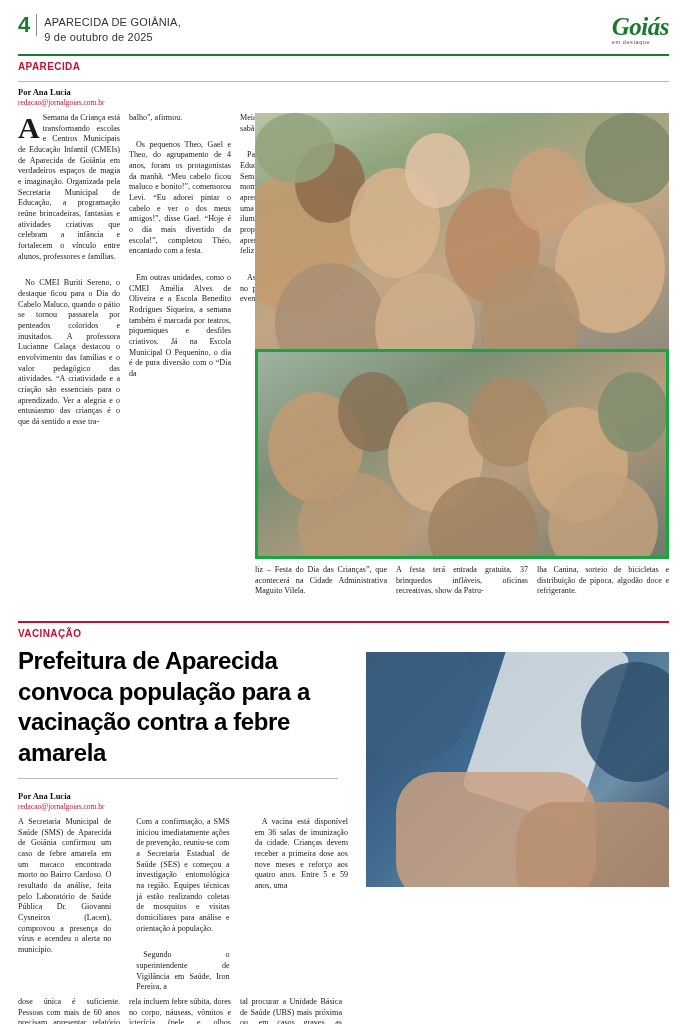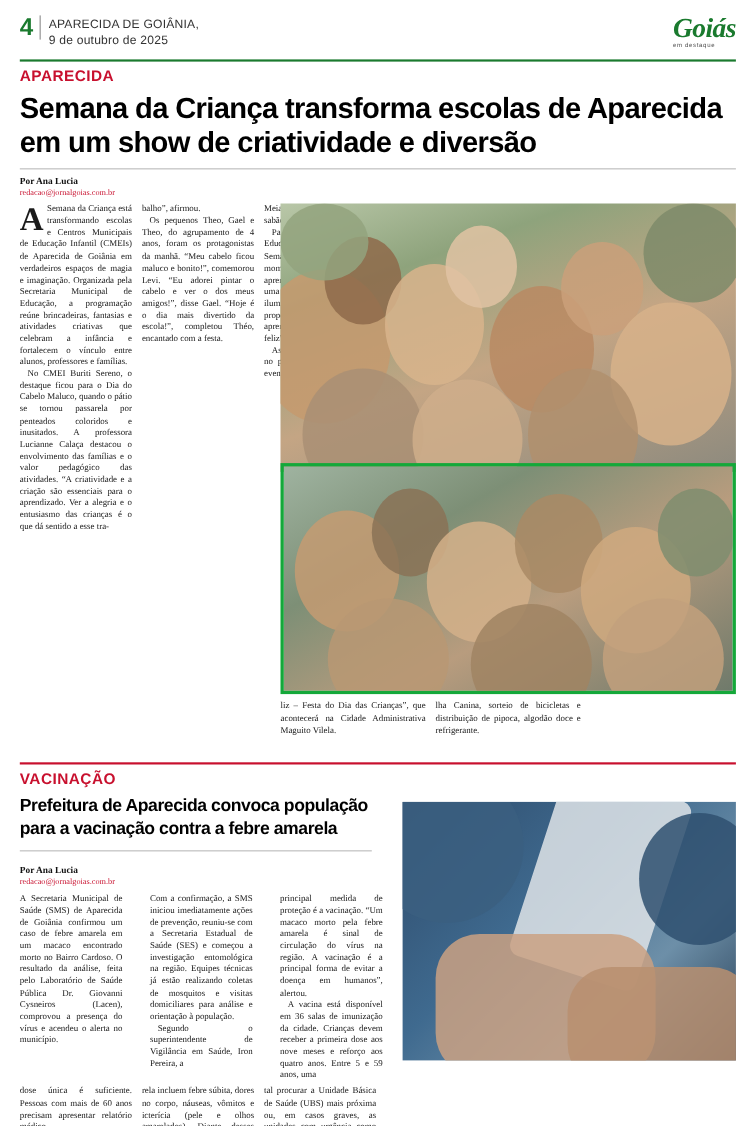--- a/index.html
+++ b/index.html
@@ -72,21 +72,21 @@
 
   .rule-green {
     height: 2px;
     background: #1a7a2e;
     margin-top: 6px;
   }
 
   .section-tag {
     font-family: "Liberation Sans", sans-serif;
     font-weight: bold;
-    font-size: 14px;
+    font-size: 10px;
     color: #c8102e;
     letter-spacing: .4px;
     margin-top: 5px;
     text-transform: uppercase;
   }
 
   
   .headline {
     font-family: "Liberation Sans", sans-serif;
     font-weight: bold;
@@ -128,21 +128,21 @@
   }
   .col {
     width: 102px;
     font-size: 8.1px;
     line-height: 1.32;
     text-align: justify;
     hyphens: auto;
     color: #1a1a1a;
   }
   .col p { margin: 0 0 0 0; text-indent: 0; }
-  .col p + p { margin-top: 0; font-family: Liberation Serif, serif; }
+  .col p + p { margin-top: 16px; font-family: Liberation Serif, serif; }
   .dropcap::first-letter {
     float: left;
     font-family: "Liberation Serif", serif;
     font-weight: bold;
     font-size: 30px;
     line-height: 0.78;
     padding: 3px 3px 0 0;
   }
 
   .photo-main {
@@ -181,21 +181,21 @@
   .rule-red {
     height: 2px;
     background: #c8102e;
     margin-top: 8px;
   }
 
   
   .a2-headline {
     font-family: "Liberation Sans", sans-serif;
     font-weight: bold;
-    font-size: 16px;
+    font-size: 24px;
     line-height: 1.28;
     letter-spacing: -.4px;
     margin-top: 7px;
     width: 320px;
     color: #000;
   }
   .a2-wrap { position: relative; }
   .photo-vac {
     position: absolute;
     right: 0;
@@ -233,34 +233,34 @@
     </div>
     <div class="logo">
       <div class="logo-word">Goiás</div>
       <div class="logo-sub">em destaque</div>
     </div>
   </div>
 
   <div class="rule-green"></div>
   <div class="section-tag">APARECIDA</div>
 
-  <div class="headline">Semana da Criança transforma escolas de Aparecida em um show de criatividade e diversão</div>
   <div class="rule-thin"></div>
   <div class="byline">Por Ana Lucia</div>
   <div class="byline-mail">redacao@jornalgoias.com.br</div>
 
   <div class="a1-body">
     <div class="cols3">
       <div class="col dropcap">
           <p>A Semana da Criança está transformando escolas e Centros Municipais de Educação Infantil (CMEIs) de Aparecida de Goiânia em verdadeiros espaços de magia e imaginação. Organizada pela Secretaria Municipal de Educação, a programação reúne brincadeiras, fantasias e atividades criativas que celebram a infância e fortalecem o vínculo entre alunos, professores e famílias.</p>
           <p style="text-indent: 7px;">No CMEI Buriti Sereno, o destaque ficou para o Dia do Cabelo Maluco, quando o pátio se tornou passarela por penteados coloridos e inusitados. A professora Lucianne Calaça destacou o envolvimento das famílias e o valor pedagógico das atividades. “A criatividade e a criação são essenciais para o aprendizado. Ver a alegria e o entusiasmo das crianças é o que dá sentido a esse tra-</p>
         </div>
       <div class="col">
           <p>balho”, afirmou.</p>
           <p style="text-indent: 7px;">Os pequenos Theo, Gael e Theo, do agrupamento de 4 anos, foram os protagonistas da manhã. “Meu cabelo ficou maluco e bonito!”, comemorou Levi. “Eu adorei pintar o cabelo e ver o dos meus amigos!”, disse Gael. “Hoje é o dia mais divertido da escola!”, completou Théo, encantado com a festa.</p>
+          <p style="text-indent: 7px;">Em outras unidades, como o CMEI Amélia Alves de Oliveira e a Escola Benedito Rodrigues Siqueira, a semana também é marcada por teatros, piqueniques e desfiles criativos. Já na Escola Municipal O Pequenino, o dia é de pura diversão com o “Dia da</p>
         </div>
       <div class="col" style="height:400px;">
           <p>Meia Maluca”, futebol de sabão e contação de histórias.</p>
           <p style="text-indent: 7px;">Para a secretária de Educação, Núbia Faria, a Semana da Criança é um momento de celebração do aprendizado e do afeto. “É uma alegria ver cada rostinho iluminado. Esse é o verdadeiro propósito da Educação Infantil: aprender brincando e sendo feliz”, destacou.</p>
           <p style="text-indent: 7px;">As comemorações culminam no próximo domingo, com o evento “CidaFe-</p>
         </div>
     </div>
 
     <div class="photo-main">
       <div class="blob" style="left:-20px;top:60px;width:120px;height:140px;background:#c59a6e;"></div>
@@ -284,20 +284,21 @@
       <div class="blob" style="left:210px;top:25px;width:80px;height:90px;background:#a98a65;"></div>
       <div class="blob" style="left:270px;top:55px;width:100px;height:115px;background:#cfa97f;"></div>
       <div class="blob" style="left:340px;top:20px;width:70px;height:80px;background:#7f8d6e;"></div>
       <div class="blob" style="left:40px;top:120px;width:110px;height:110px;background:#b99873;"></div>
       <div class="blob" style="left:170px;top:125px;width:110px;height:110px;background:#a08463;"></div>
       <div class="blob" style="left:290px;top:120px;width:110px;height:110px;background:#c2a07c;"></div>
     </div>
 
     <div class="caption-cols">
       <div class="col">liz – Festa do Dia das Crianças”, que acontecerá na Cidade Administrativa Maguito Vilela.</div>
+      <div class="col">A festa terá entrada gratuita, 37 brinquedos infláveis, oficinas recreativas, show da Patru-</div>
       <div class="col">lha Canina, sorteio de bicicletas e distribuição de pipoca, algodão doce e refrigerante.</div>
     </div>
   </div>
 
   <div class="rule-red"></div>
   <div class="section-tag">VACINAÇÃO</div>
 
   <div class="a2-wrap">
     <div class="photo-vac">
       <div class="blob" style="left:120px;top:-20px;width:120px;height:180px;background:#dfe4e8;border-radius:10px;transform:rotate(18deg);"></div>
@@ -314,21 +315,20 @@
       <div class="byline-mail">redacao@jornalgoias.com.br</div>
     </div>
 
     <div class="a2-cols">
       <div class="col">A Secretaria Municipal de Saúde (SMS) de Aparecida de Goiânia confirmou um caso de febre amarela em um macaco encontrado morto no Bairro Cardoso. O resultado da análise, feita pelo Laboratório de Saúde Pública Dr. Giovanni Cysneiros (Lacen), comprovou a presença do vírus e acendeu o alerta no município.</div>
       <div class="col">
           <p>Com a confirmação, a SMS iniciou imediatamente ações de prevenção, reuniu-se com a Secretaria Estadual de Saúde (SES) e começou a investigação entomológica na região. Equipes técnicas já estão realizando coletas de mosquitos e visitas domiciliares para análise e orientação à população.</p>
           <p style="text-indent: 7px;">Segundo o superintendente de Vigilância em Saúde, Iron Pereira, a</p>
         </div>
       <div class="col">
-          <p>principal medida de proteção é a vacinação. “Um macaco morto pela febre amarela é sinal de circulação do vírus na região. A vacinação é a principal forma de evitar a doença em humanos”, alertou.</p>
           <p style="text-indent: 7px;">A vacina está disponível em 36 salas de imunização da cidade. Crianças devem receber a primeira dose aos nove meses e reforço aos quatro anos. Entre 5 e 59 anos, uma</p>
         </div>
     </div>
 
     <div class="a2-bottom">
       <div class="col">
           <p>dose única é suficiente. Pessoas com mais de 60 anos precisam apresentar relatório médico.</p>
         </div>
       <div class="col">rela incluem febre súbita, dores no corpo, náuseas, vômitos e icterícia (pele e olhos amarelados). Diante desses sinais, é fundamen-</div>
       <div class="col">tal procurar a Unidade Básica de Saúde (UBS) mais próxima ou, em casos graves, as unidades com urgência como UPA ou Cais.</div>

